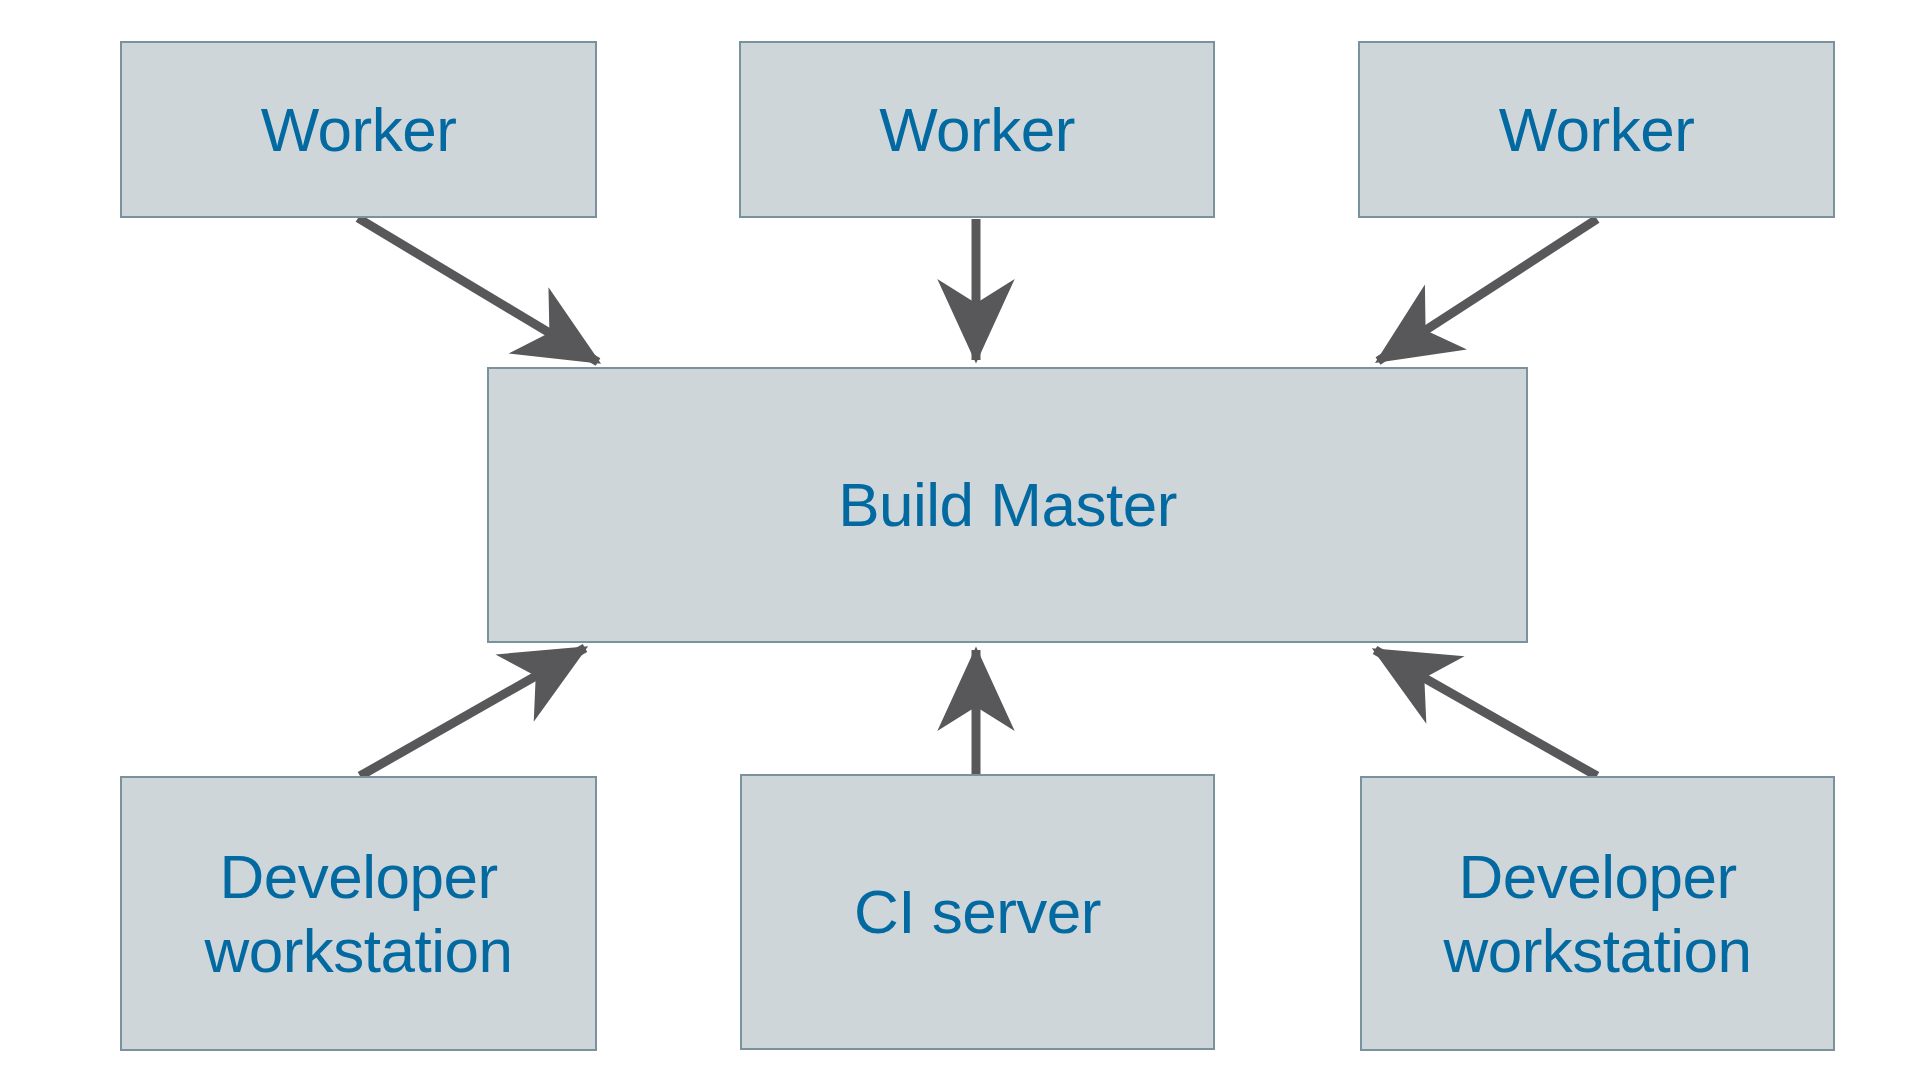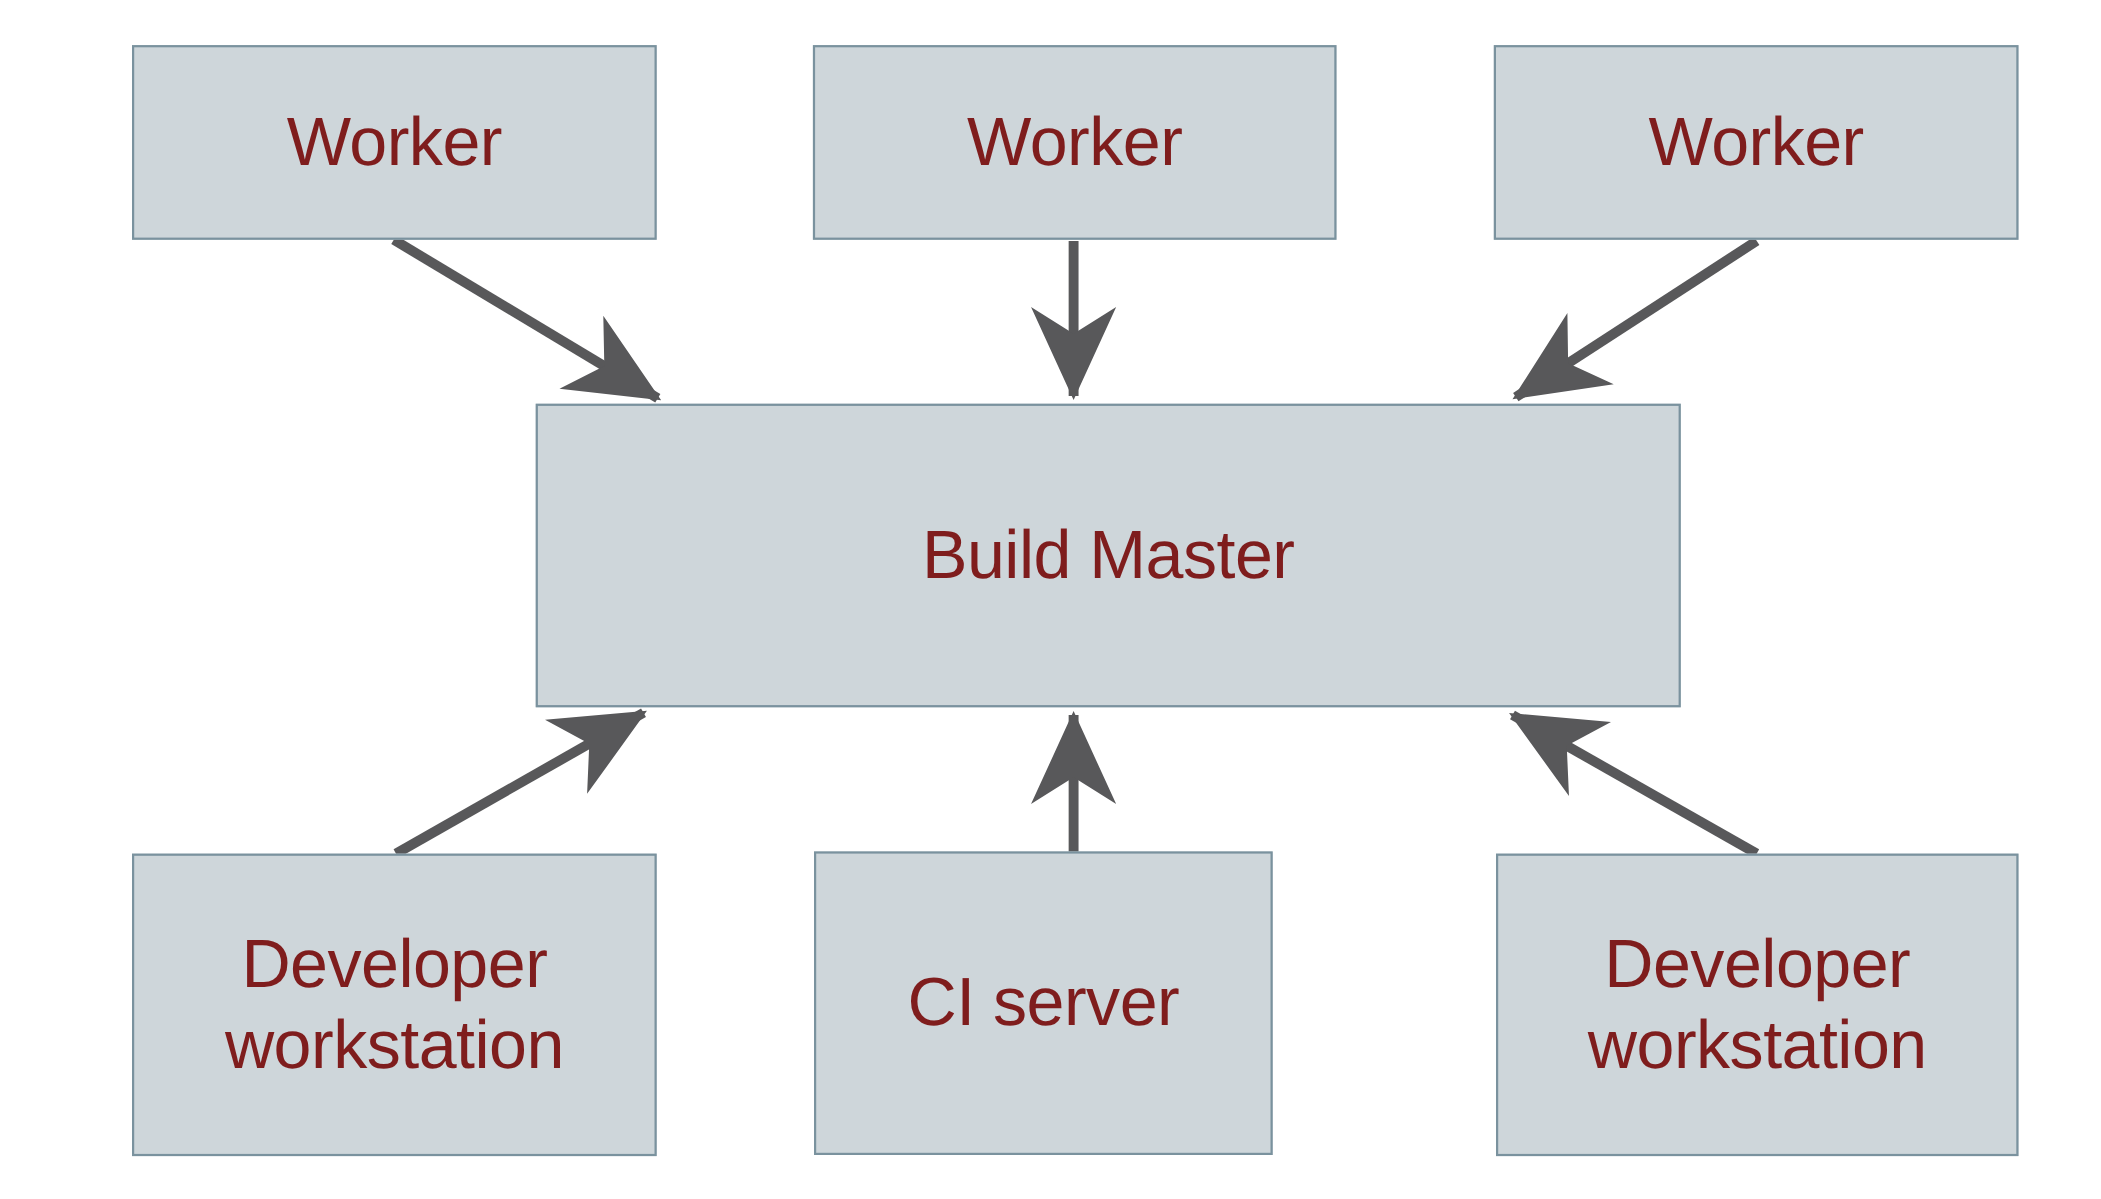--- a/index.html
+++ b/index.html
@@ -27,35 +27,35 @@
     position: absolute;
     box-sizing: border-box;
     background: #ced6da;
     border: 2px solid #7a929e;
     display: flex;
     align-items: center;
     justify-content: center;
     text-align: center;
   }
   .node-label {
-    color: #7f1d1d;
+    color: #0369a1;
     font-family: "Liberation Sans", "DejaVu Sans", sans-serif;
     font-weight: 400;
     font-size: 62px;
     line-height: 1.18;
     letter-spacing: -0.5px;
     white-space: pre-line;
     padding: 0 6px;
   }
   .node-worker-1 { left: 120px; top: 41px;  width: 477px; height: 177px; }
   .node-worker-2 { left: 739px; top: 41px;  width: 476px; height: 177px; }
   .node-worker-3 { left: 1358px; top: 41px; width: 477px; height: 177px; }
   .node-build-master { left: 487px; top: 367px; width: 1041px; height: 276px; }
   .node-dev-ws-1 { left: 120px; top: 776px;  width: 477px; height: 275px; }
-  .node-ci-server { left: 740px; top: 774px;  width: 417px; height: 276px; }
+  .node-ci-server { left: 740px; top: 774px;  width: 475px; height: 276px; }
   .node-dev-ws-2 { left: 1360px; top: 776px; width: 475px; height: 275px; }
 </style>
 </head>
 <body>
 
 <div id="canvas">
 
   <svg class="edge-layer" viewBox="0 0 1910 1090" width="1910" height="1090" xmlns="http://www.w3.org/2000/svg">
     <defs>
       <marker id="arrowhead" markerWidth="10" markerHeight="9" refX="9.2" refY="4.5" orient="auto" markerUnits="strokeWidth">

